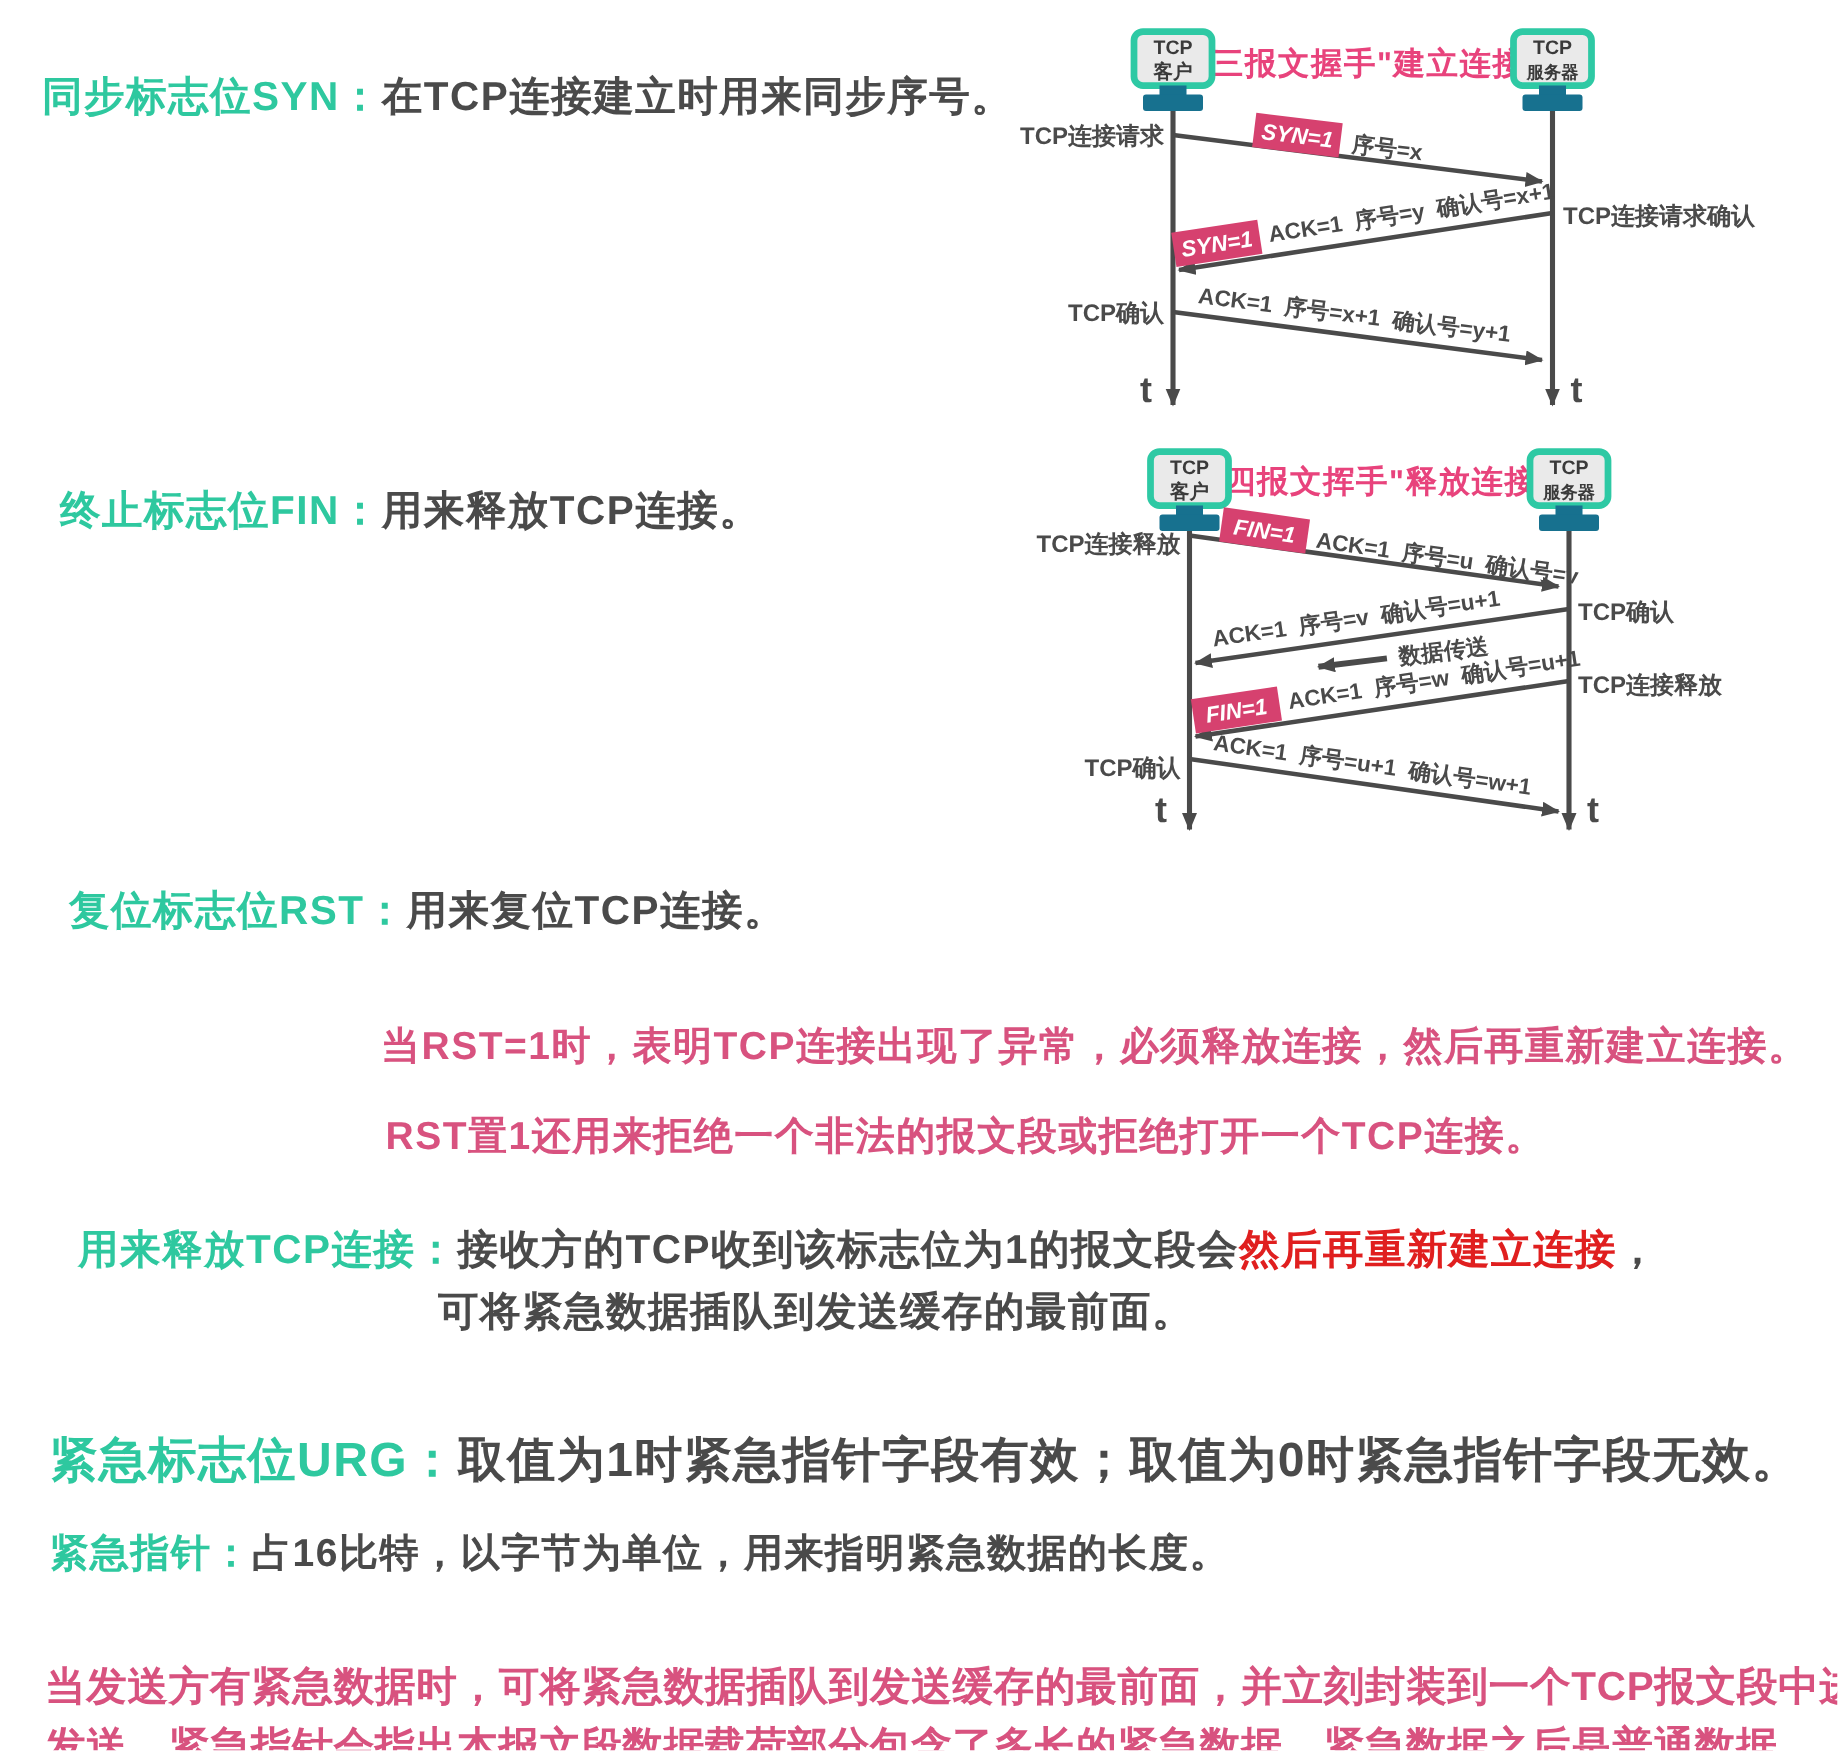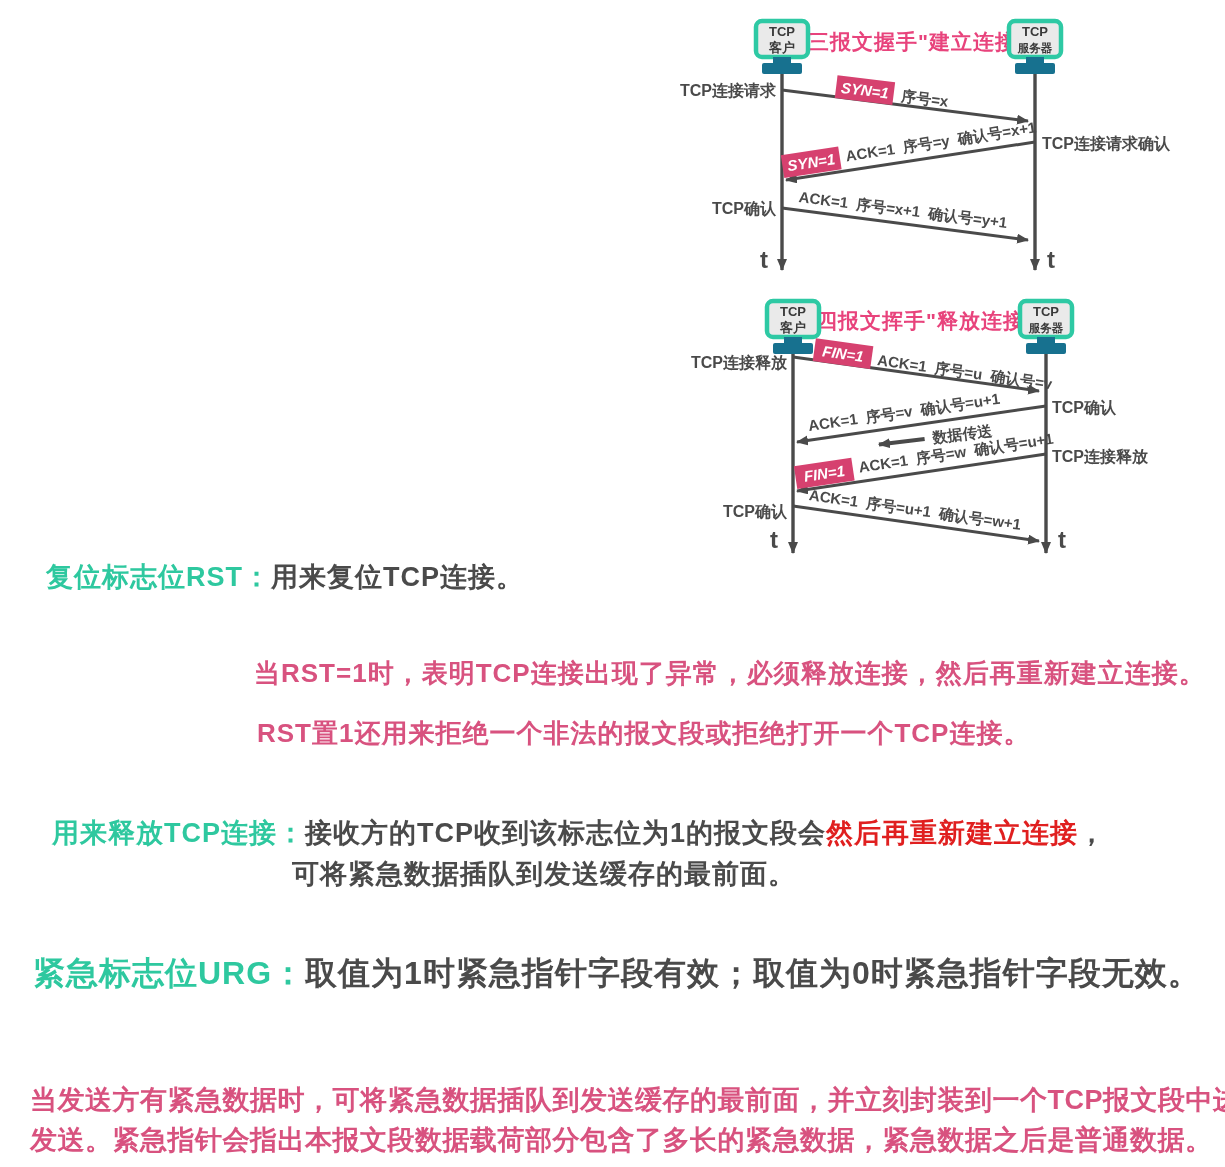--- a/index.html
+++ b/index.html
@@ -3,58 +3,67 @@
 <meta charset="utf-8">
 <style>
   html,body{margin:0;padding:0;background:#fff;}
   .page{position:relative;width:1225px;height:1167px;background:#ffffff;overflow:hidden;
         font-family:"Liberation Sans",sans-serif;font-weight:bold;}
   .heading{position:absolute;font-size:27px;white-space:nowrap;letter-spacing:1px;color:#4a4a4a;}
   .teal{color:#2ec89f;}
   .dark{color:#4a4a4a;}
   .redhl{color:#e01f1f;}
   .pinknote{position:absolute;font-size:26px;white-space:nowrap;letter-spacing:1px;color:#d8527f;
-            text-shadow:0 1px 0 rgba(255,255,255,.6);}
+            text-shadow:0 1px 0 rgba(255,255,255,.6);margin-top:24px;}
   svg{position:absolute;overflow:visible;}
   svg text{font-family:"Liberation Sans",sans-serif;font-weight:bold;}
   .sidelabel{font-size:16px;fill:#4a4a4a;}
   .msgtext{font-size:15px;fill:#4a4a4a;}
   .badge-rect{fill:#d6416f;}
   .badge-text{font-size:15px;fill:#ffffff;font-style:italic;}
   .hostname{fill:#3a3a3a;}
   .lifeline{stroke:#4a4a4a;stroke-width:3.4;}
   .msgline{stroke:#4a4a4a;stroke-width:3;}
   .dg-title{font-size:21px;fill:#e8437c;stroke:#ffffff;stroke-width:6;paint-order:stroke;letter-spacing:1px;}
   .tlabel{font-size:24px;fill:#4a4a4a;}
   .monitor{fill:#eaeaea;stroke:#2ec9a4;stroke-width:4.5;}
   .stand{fill:#17718f;}
 </style>
 </head>
 <body>
 
 <div class="page">
 
+  <div class="heading" style="left:28px;top:46px;">
+    <span class="teal">同步标志位SYN：</span><span class="dark">在TCP连接建立时用来同步序号。</span>
+  </div>
 
+  <div class="heading" style="left:40px;top:322px;">
+    <span class="teal">终止标志位FIN：</span><span class="dark">用来释放TCP连接。</span>
+  </div>
 
-  <div class="heading" style="left:46px;top:559px;">
+  <div class="heading" style="left:46px;top:589px;">
     <span class="teal">复位标志位RST：</span><span class="dark">用来复位TCP连接。</span>
   </div>
 
   <div class="pinknote" style="left:254px;top:656px;">当RST=1时，表明TCP连接出现了异常，必须释放连接，然后再重新建立连接。</div>
   <div class="pinknote" style="left:257px;top:716px;">RST置1还用来拒绝一个非法的报文段或拒绝打开一个TCP连接。</div>
 
   <div class="heading" style="left:52px;top:815px;">
     <span class="teal">用来释放TCP连接：</span><span class="dark">接收方的TCP收到该标志位为1的报文段会</span><span class="redhl">然后再重新建立连接</span><span class="dark">，</span>
   </div>
   <div class="heading dark" style="left:292px;top:856px;">可将紧急数据插队到发送缓存的最前面。</div>
 
   <div class="heading" style="left:33px;top:952px;font-size:32px;">
     <span class="teal">紧急标志位URG：</span><span class="dark">取值为1时紧急指针字段有效；取值为0时紧急指针字段无效。</span>
   </div>
 
+  <div class="heading" style="left:33px;top:1018px;font-size:26px;">
+    <span class="teal">紧急指针：</span><span class="dark">占16比特，以字节为单位，用来指明紧急数据的长度。</span>
+  </div>
 
   <div class="pinknote" style="left:30px;top:1082px;font-size:27px;letter-spacing:0.5px;">当发送方有紧急数据时，可将紧急数据插队到发送缓存的最前面，并立刻封装到一个TCP报文段中进行</div>
   <div class="pinknote" style="left:30px;top:1122px;font-size:27px;letter-spacing:0.5px;">发送。紧急指针会指出本报文段数据载荷部分包含了多长的紧急数据，紧急数据之后是普通数据。</div>
 
   <svg style="left:670px;top:8px;" width="555" height="280" viewBox="0 0 555 280">
     <defs>
       <marker id="ah-a" markerWidth="14" markerHeight="12" refX="11" refY="5" orient="auto" markerUnits="userSpaceOnUse">
         <path d="M0,0 L12,5 L0,10 z" fill="#4a4a4a"></path>
       </marker>
     </defs>

